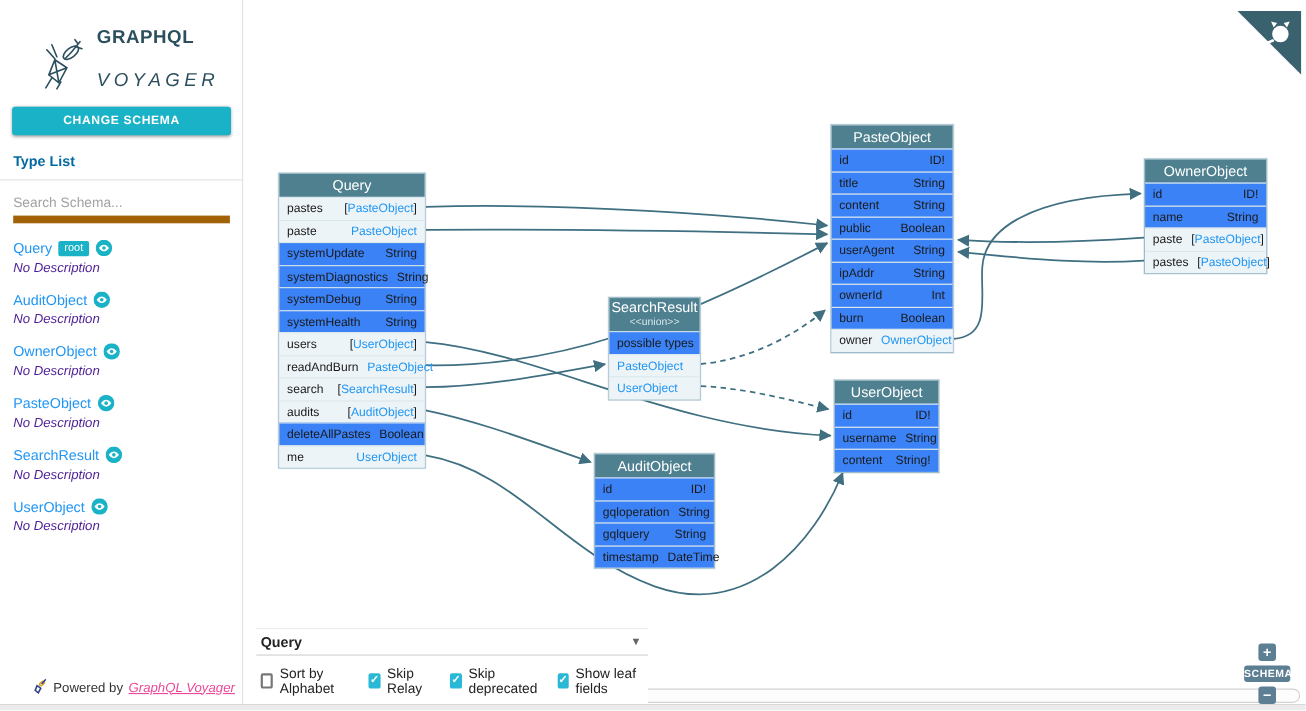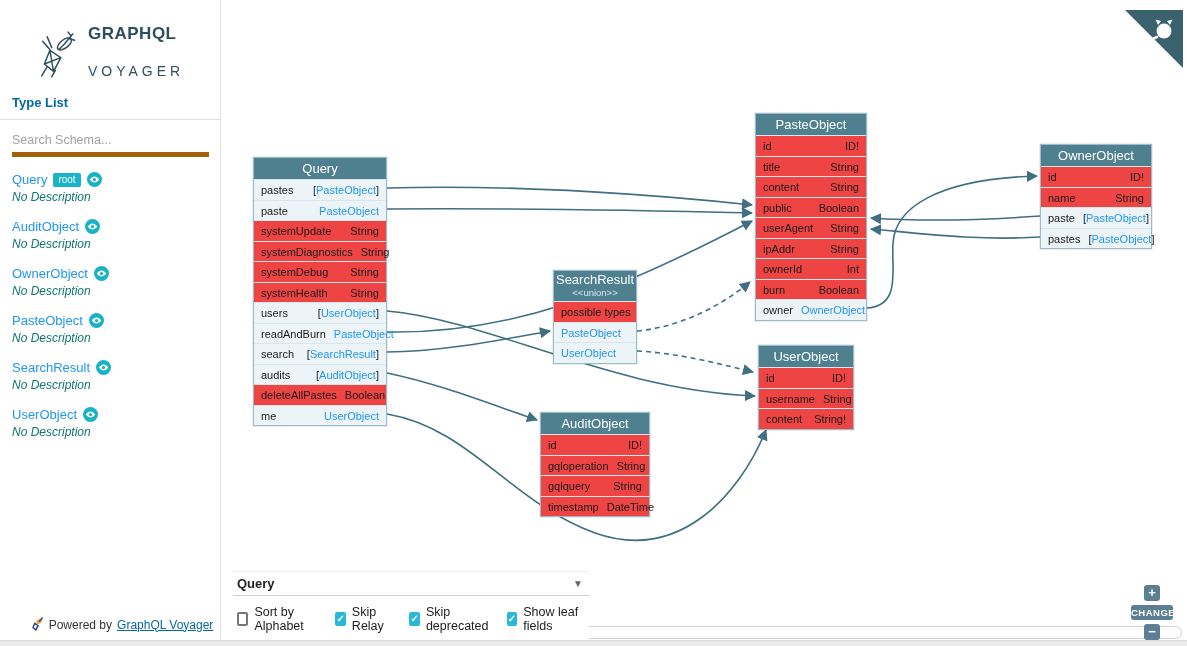--- a/index.html
+++ b/index.html
@@ -5,53 +5,53 @@
   * { margin:0; padding:0; box-sizing:border-box; }
   html,body { width:1187px; height:646px; overflow:hidden;
     font-family:"Liberation Sans", sans-serif; background:#ffffff; }
   #app { position:relative; width:1187px; height:646px; }
 
   
   #sidebar { position:absolute; left:0; top:0; width:221px; height:640px;
     background:#fff; border-right:1px solid #e2e2e2; z-index:5; }
   .logo { margin:24px 0 0 38px; display:flex; align-items:flex-end; gap:8px; }
   .logo-text .t1 { font-size:17px; font-weight:bold; color:#2c4f5e; letter-spacing:.5px; }
-  .logo-text .t2 { font-size:14px; color:#2c4f5e; letter-spacing:4px; margin-top:19px; }
+  .logo-text .t2 { font-size:17px; color:#2c4f5e; letter-spacing:4px; margin-top:19px;font-style:italic; }
   .change-schema { margin:14px 11px 0 11px; height:26px; width:199px;
     background:var(--accent,#19b2c6); color:#fff; border:none; border-radius:3px;
     font-size:11px; font-weight:bold; letter-spacing:.6px; cursor:pointer;
     box-shadow:0 1px 3px rgba(0,0,0,.35); font-family:"Liberation Sans",sans-serif; }
   .typelist-title { margin:16px 12px 9px 12px; font-size:13px; font-weight:bold; color:#0369a1; }
   .tl-divider { border-top:1px solid #e0e0e0; }
   .search-input { margin:10px 12px 0 12px; width:197px; border:none; outline:none;
-    border-bottom:5px solid #a16207; font-size:12.5px; padding:3px 0 5px 0;
+    border-bottom:7px solid #a16207; font-size:12.5px; padding:3px 0 5px 0;
     font-family:"Liberation Sans",sans-serif; color:#ec4899; }
   .search-input::placeholder { color:#a2a2a2; }
   .type-item { margin:15px 12px 0 12px; }
   .type-head { display:flex; align-items:center; gap:6px; }
   .type-link { color:var(--link,#2196f3); font-size:13px; cursor:pointer; }
   .root-badge { background:var(--accent,#19b2c6); color:#fff; font-size:10px;
     padding:1px 5px 2px 5px; border-radius:2px; }
   .eye-icon { width:15px; height:15px; display:inline-block; cursor:pointer; }
-  .type-desc { font-size:12px; font-style:italic; color:#0f766e; margin-top:3px; }
+  .type-desc { font-size:12px; font-style:italic; color:#4c1d95; margin-top:3px; }
   .powered { position:absolute; bottom:8px; left:12px; width:100%; text-align:center;
     font-size:12px; color:#333; display:flex; justify-content:center; align-items:center; gap:5px;}
-  .powered a { color:#0369a1; }
+  .powered a { color:#ec4899;font-style:italic; }
 
   
   #edges { position:absolute; left:0; top:0; width:1187px; height:646px; z-index:1; pointer-events:none; }
   .node { position:absolute; z-index:2; border:1px solid #9dbcc9; background:#fff;
     box-shadow:0 0 0 0.5px rgba(78,128,144,.25); }
   .node-header { background:var(--nodehead,#4e8090); color:#fff; text-align:center;
     font-size:13px; height:21px; line-height:21px; cursor:pointer; }
   .node-header.tall { height:30px; line-height:14px; padding-top:2px; }
   .node-sub { font-size:9.5px; color:#d7e6ea; display:block; line-height:11px; }
   .node-row { height:20.5px; line-height:20px; display:flex; justify-content:space-between;
     padding:0 7px; font-size:11px; color:#1a1a1a; border-top:1px solid #d9e6ec;
-    background:#ef4444; white-space:nowrap; cursor:pointer; }
+    background:#3b82f6; white-space:nowrap; cursor:pointer; }
   .node-row.hl { background:#edf4f7; }
   .node-row:first-of-type { border-top:none; }
   .fname { margin-right:8px; }
   .flink { color:var(--link,#2196f3); }
 
   
   #bottom-panel { position:absolute; left:233px; top:571px; width:356px; background:#fff;
     z-index:4; border-top:1px solid #ededed; }
   .root-selector { display:flex; justify-content:space-between; align-items:center;
     height:24px; border-bottom:1px solid #cfcfcf; padding:0 6px 0 4px; cursor:pointer; }
@@ -115,20 +115,21 @@
         <path d="M13 22 L25 30 L17 45 L7 37 Z M13 22 L17 45 M7 37 L25 30"></path>
         <path d="M10 40 L4 50 M19 44 L15 51"></path>
         <path d="M5 12 L13 21 M10 7 L15 19"></path>
       </svg>
       <div class="logo-text">
         <div class="t1">GRAPHQL</div>
         <div class="t2">VOYAGER</div>
       </div>
     </div>
 
+    <button class="change-schema">CHANGE SCHEMA</button>
 
     <div class="typelist-title">Type List</div>
     <div class="tl-divider"></div>
 
     <input class="search-input" type="text" placeholder="Search Schema..." style="">
 
     <div id="type-list">
         <div class="type-item">
           <div class="type-head">
             <span class="type-link">Query</span>
@@ -387,21 +388,21 @@
         </div>
         <div class="opt">
           <span class="box checked">✓</span>
           <span class="lbl">Show leaf fields</span>
         </div>
       </div>
   </div>
 
   <div id="zoom-controls">
     <div class="zbtn sq">+</div>
-    <div class="zbtn wide">CHANGE</div>
+    <div class="zbtn wide">SCHEMA</div>
     <div class="zbtn sq">−</div>
   </div>
 
   <svg id="gh-corner" width="58" height="58">
     <polygon points="0,0 58,0 58,58" fill="#3a616e"></polygon>
     <g>
       <circle cx="39" cy="21" r="7.5" fill="#ffffff"></circle>
       <path d="M33 15 l-2.5 -5.5 l5.5 1.5 z" fill="#ffffff"></path>
       <path d="M45 15 l2.5 -5.5 l-5.5 1.5 z" fill="#ffffff"></path>
       <path d="M32 27 q-7 2 -9 9" stroke="#ffffff" stroke-width="2.6" fill="none" stroke-linecap="round"></path>

